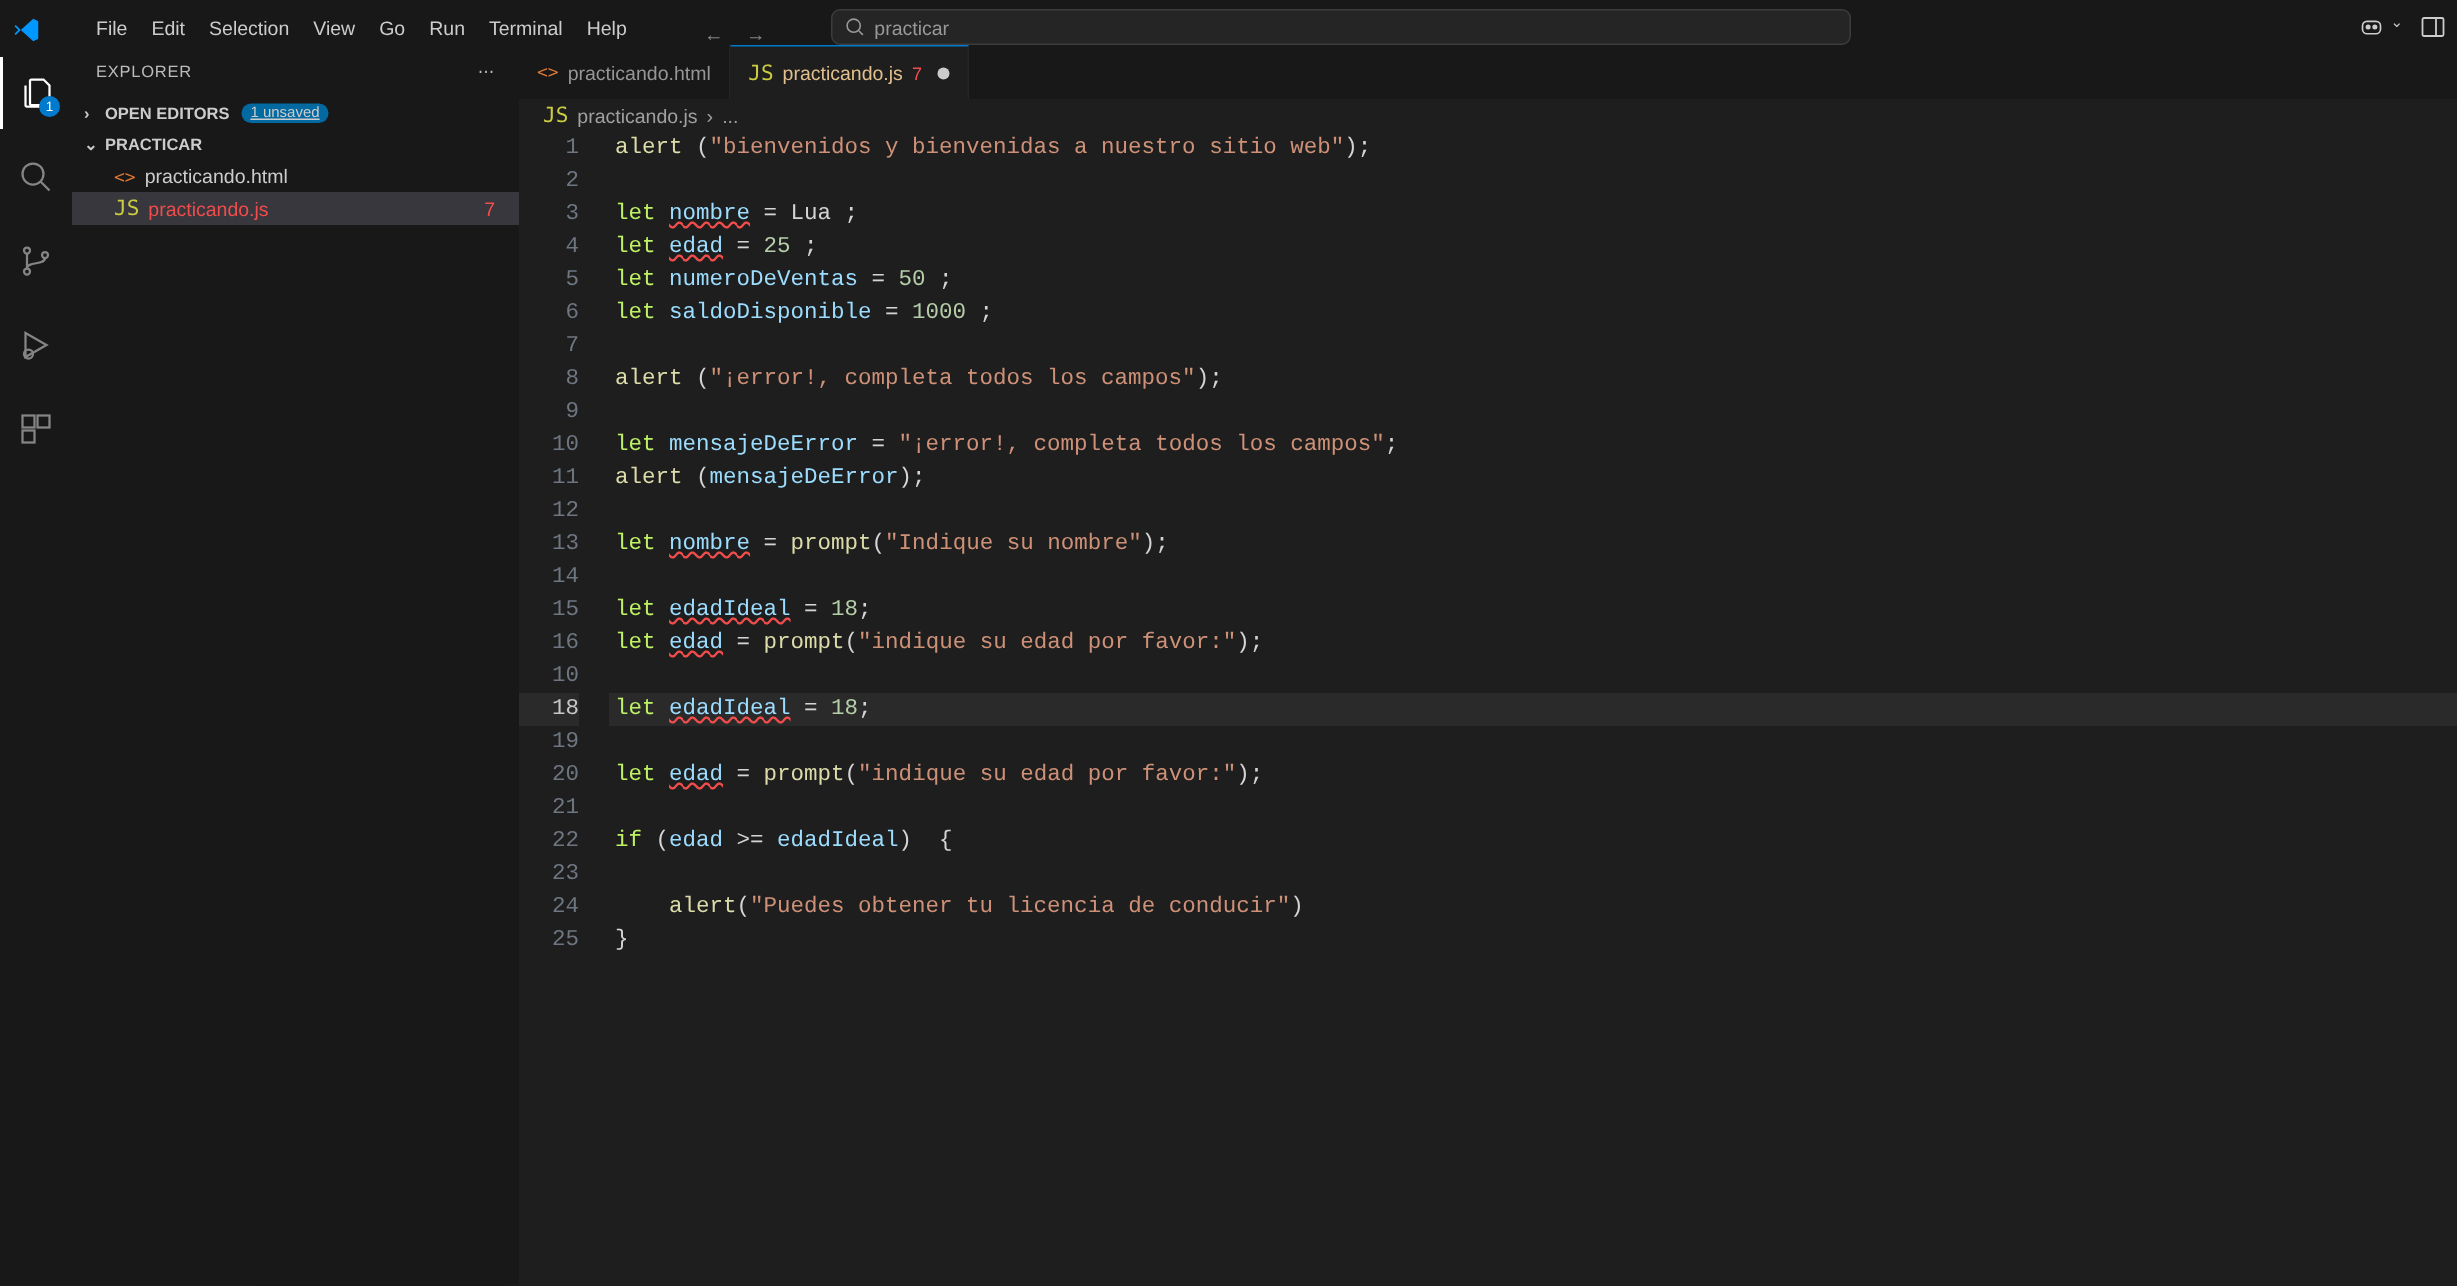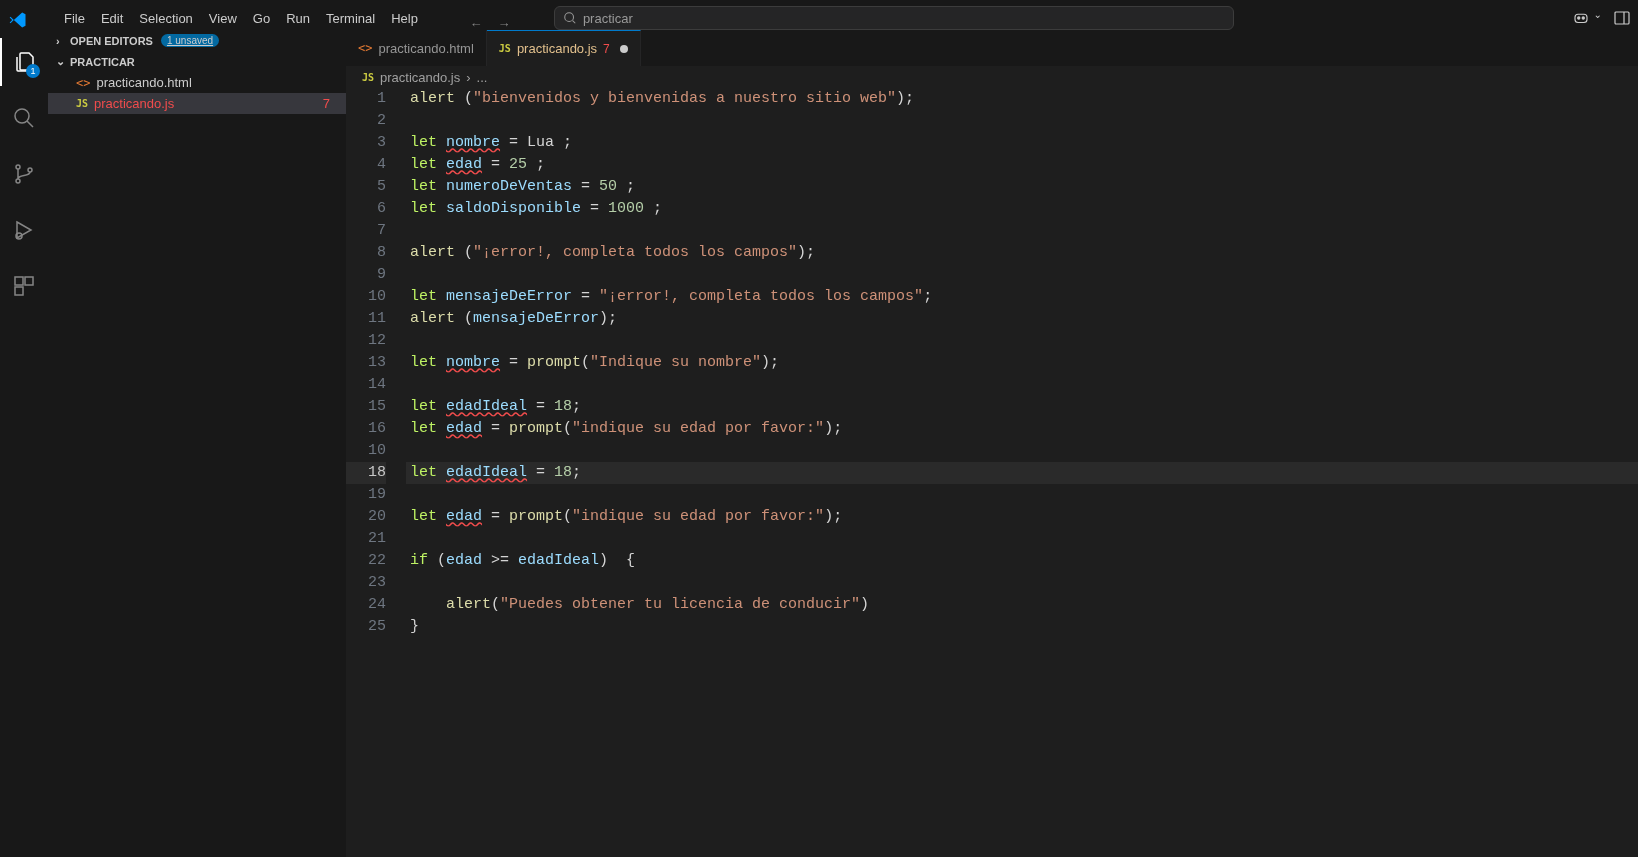--- a/index.html
+++ b/index.html
@@ -81,21 +81,21 @@
 }
 .file-item {
   display: flex; align-items: center; gap: 6px;
   padding: 3px 8px 3px 28px; font-size: 13px; cursor: pointer;
 }
 .file-item.active { background: #37373d; }
 .file-item .fname { flex: 1; }
 .file-item .problems { color: #f14c4c; margin-right: 8px; }
 .file-item.error .fname { color: #f14c4c; }
 .file-icon-html { color: #e37933; font-size: 12px; font-family: monospace; }
-.file-icon-js { color: #cbcb41; font-size: 10px; font-weight: 700; font-family: monospace; }
+.file-icon-js { color: #cbcb41; font-size: 14px; font-weight: 400; font-family: monospace; }
 .editor-area { flex: 1; display: flex; flex-direction: column; background: #1e1e1e; }
 .tabs-bar { height: 36px; background: #181818; display: flex; position: relative; }
 .tab {
   height: 36px; padding: 0 12px; display: flex; align-items: center; gap: 6px;
   background: #181818; color: #969696; font-size: 13px; cursor: pointer;
   border-right: 1px solid #252526;
 }
 .tab.active { background: #1e1e1e; color: #ffffff; border-top: 1px solid #007acc; }
 .tab.active.modified .tab-name { color: #e2c08d; }
 .tab .tab-badge { color: #f14c4c; font-size: 12px; }
@@ -209,20 +209,24 @@
     <div class="activity-item">
       <svg width="24" height="24" viewBox="0 0 24 24" fill="none" stroke="currentColor" stroke-width="1.5">
           <rect x="3" y="3" width="8" height="8"></rect>
           <rect x="13" y="3" width="8" height="8"></rect>
           <rect x="3" y="13" width="8" height="8"></rect>
         </svg>
     </div>
   </div>
 
   <div class="sidebar">
+    <div class="sidebar-header">
+      <span>EXPLORER</span>
+      <span>⋯</span>
+    </div>
     <div class="sidebar-section">
       <span class="chev">›</span>
       <span>OPEN EDITORS</span>
       <span class="badge">1 unsaved</span>
     </div>
     <div class="sidebar-section">
       <span class="chev">⌄</span>
       <span>PRACTICAR</span>
     </div>
     <div id="file-list">

